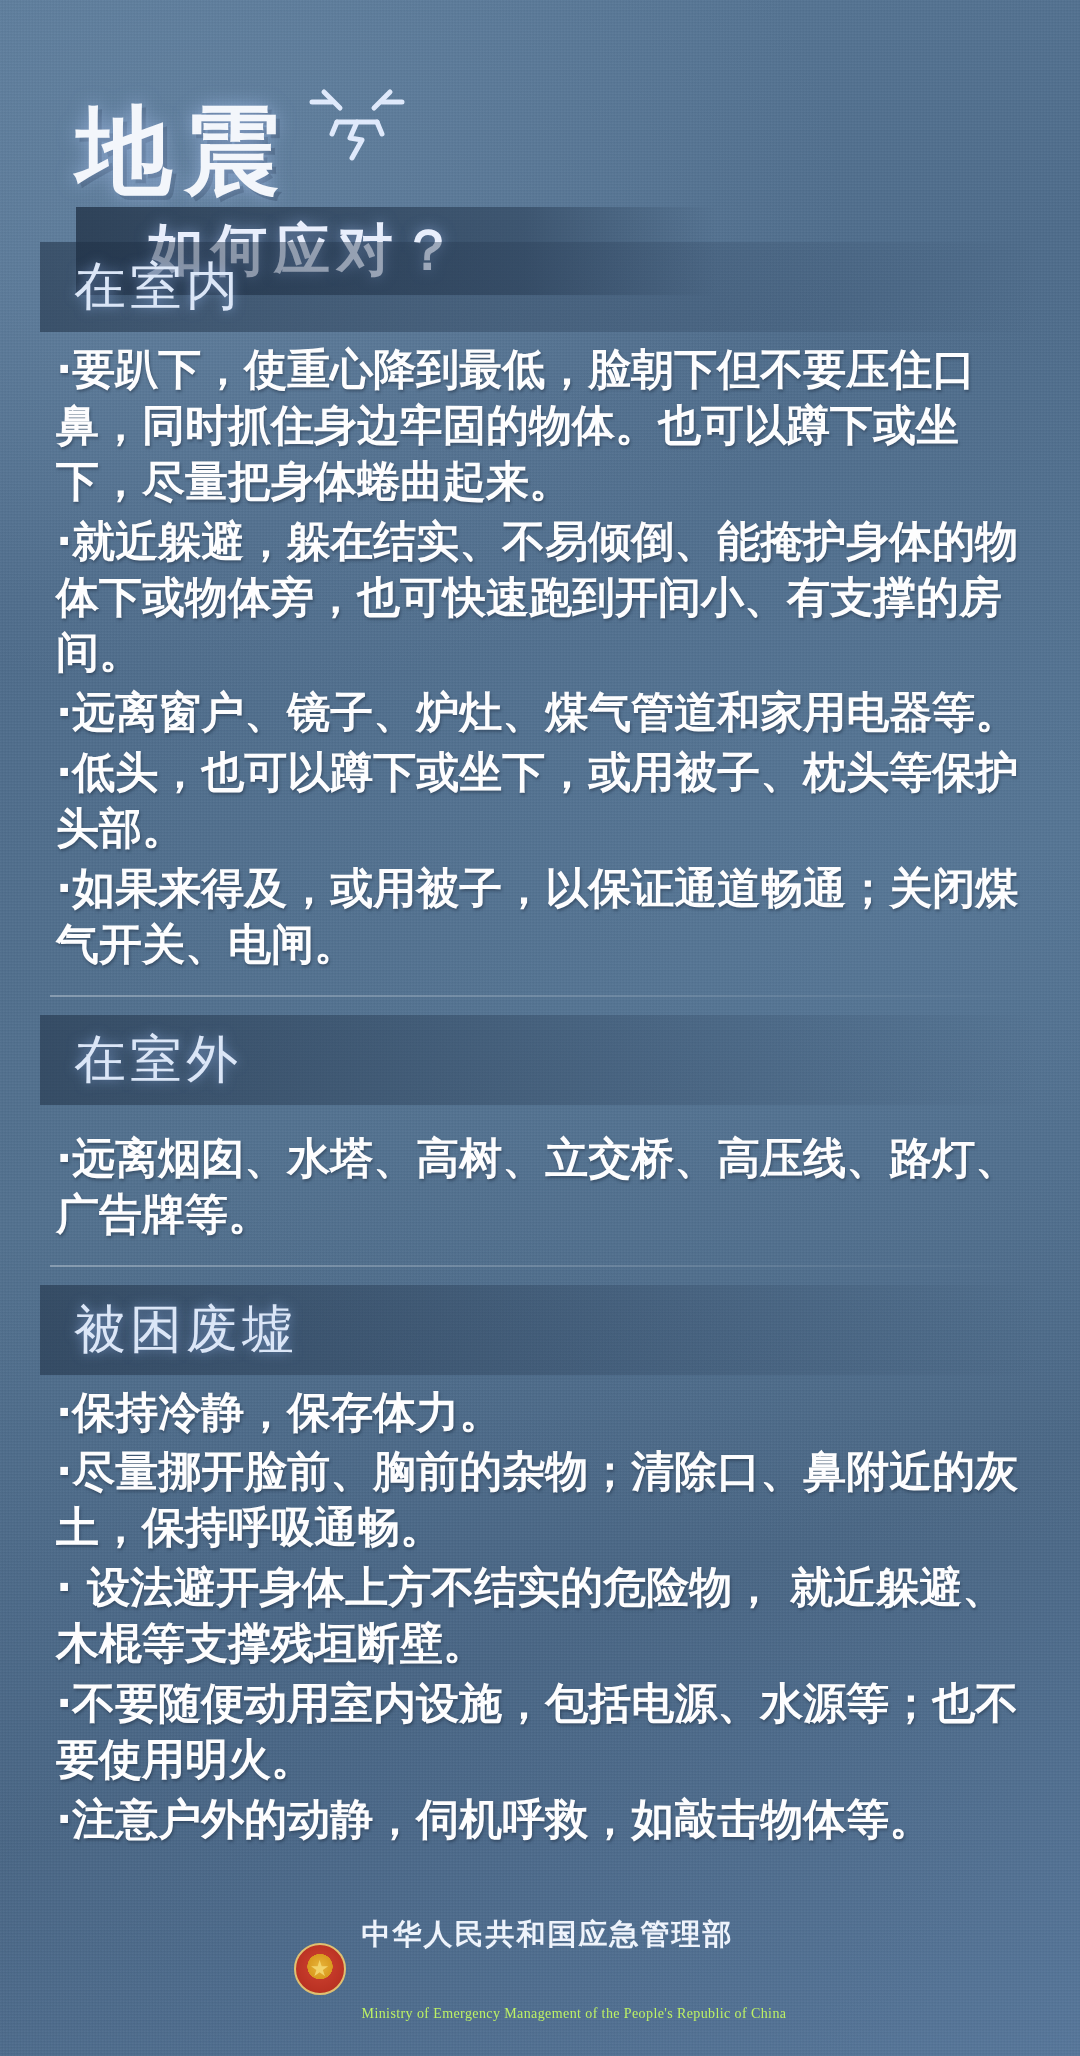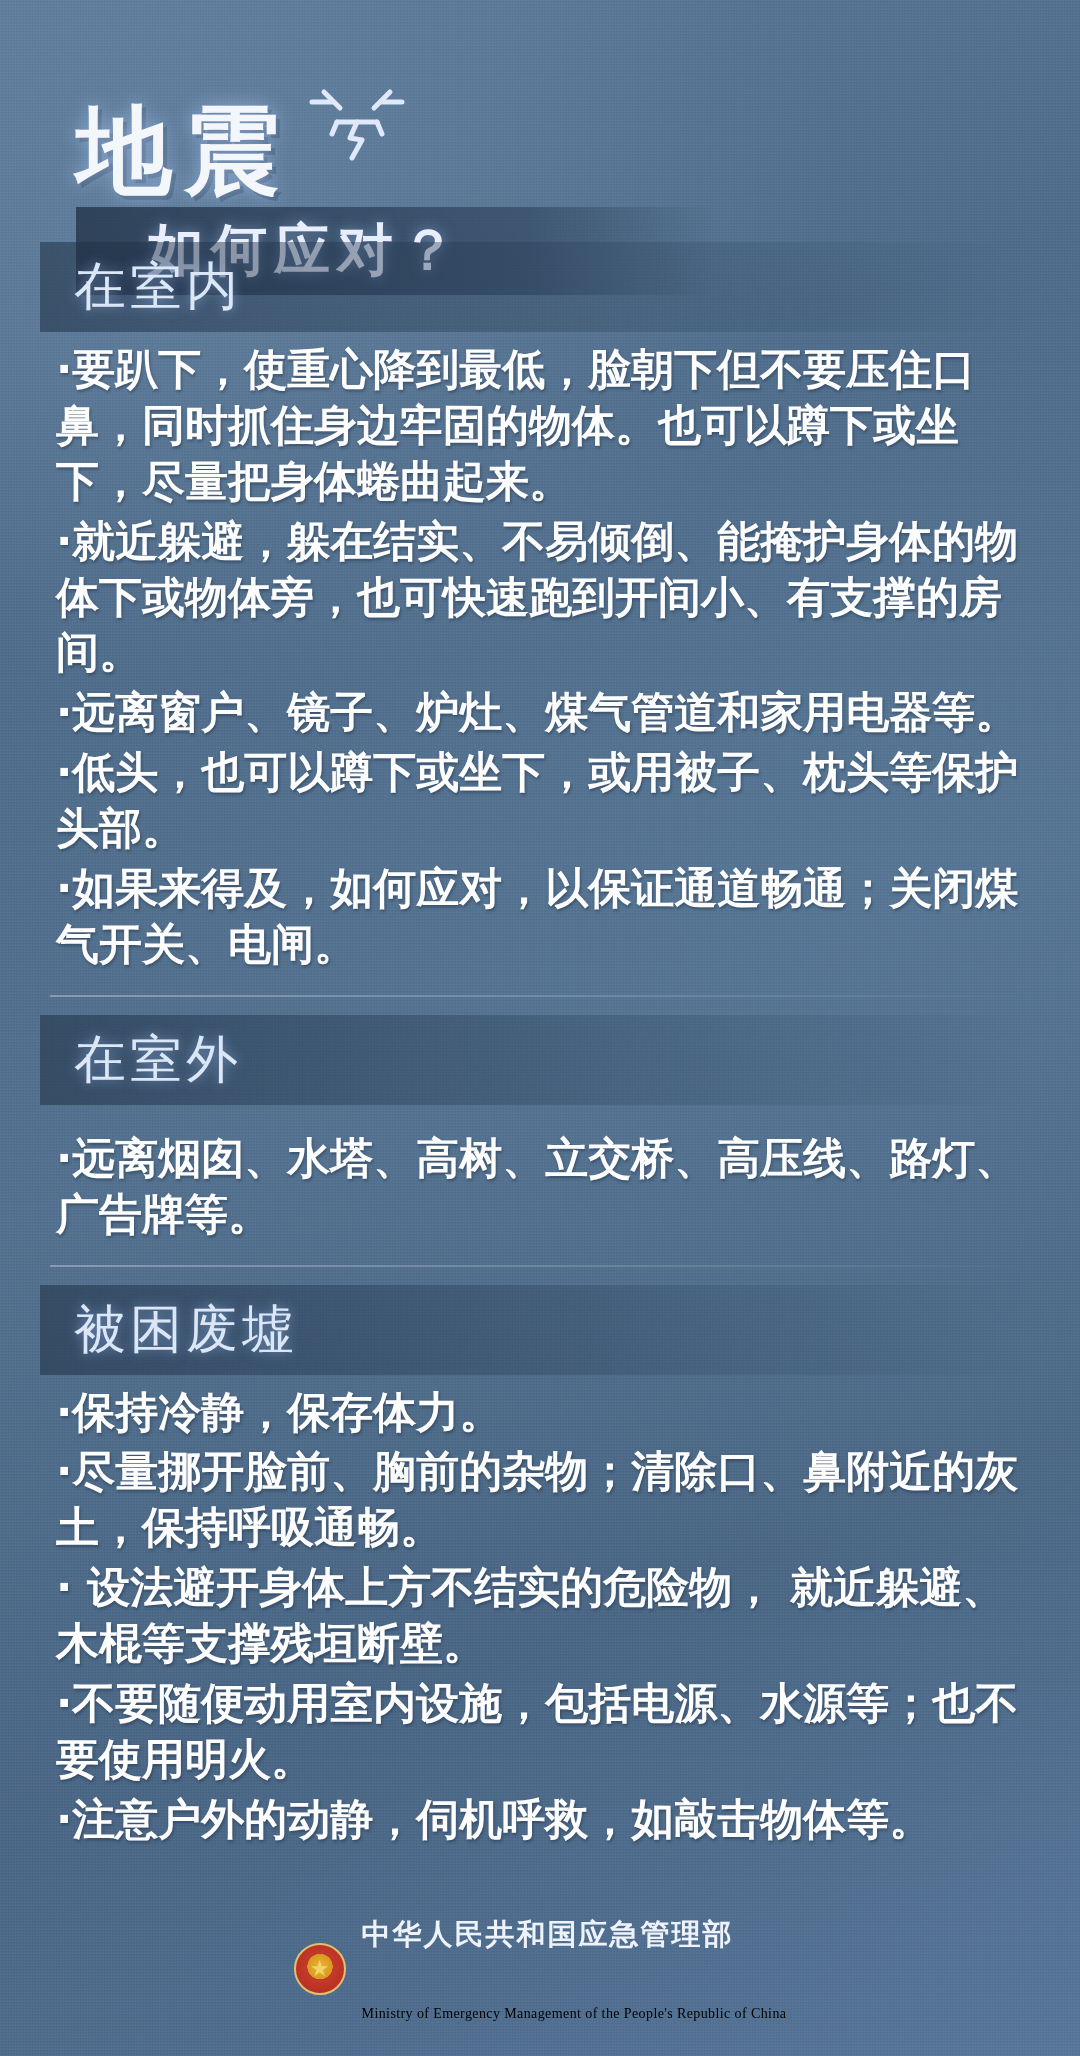--- a/index.html
+++ b/index.html
@@ -152,21 +152,21 @@
   .footer-text { display: flex; flex-direction: column; gap: 48px; }
   .footer-cn {
     font-size: 29px;
     font-weight: bold;
     color: #eef3fb;
     letter-spacing: 2px;
     font-family: "DejaVu Sans", "Liberation Sans", sans-serif;
   }
   .footer-en {
     font-size: 14px;
-    color: #000000;
+    color: #bef264;
     letter-spacing: 0.4px;
     margin-top: 3px;
     font-family: "Liberation Serif", serif;
   }
 </style>
 </head>
 <body>
 
 <div id="poster"></div>
 
@@ -194,21 +194,21 @@
 
     <div class="section">
       <div class="sec-head-band">
         <span class="sec-head">在室内</span>
       </div>
       <div class="bullets">
         <p class="bullet">·要趴下，使重心降到最低，脸朝下但不要压住口鼻，同时抓住身边牢固的物体。也可以蹲下或坐下，尽量把身体蜷曲起来。</p>
         <p class="bullet">·就近躲避，躲在结实、不易倾倒、能掩护身体的物体下或物体旁，也可快速跑到开间小、有支撑的房间。</p>
         <p class="bullet">·远离窗户、镜子、炉灶、煤气管道和家用电器等。</p>
         <p class="bullet">·低头，也可以蹲下或坐下，或用被子、枕头等保护头部。</p>
-        <p class="bullet">·如果来得及，如何应对，以保证通道畅通；关闭煤气开关、电闸。</p>
+        <p class="bullet">·如果来得及，或用被子，以保证通道畅通；关闭煤气开关、电闸。</p>
       </div>
     </div>
 
     <div class="divider"></div>
 
     <div class="section">
       <div class="sec-head-band">
         <span class="sec-head">在室外</span>
       </div>
       <div class="sec-gap-small"></div>

